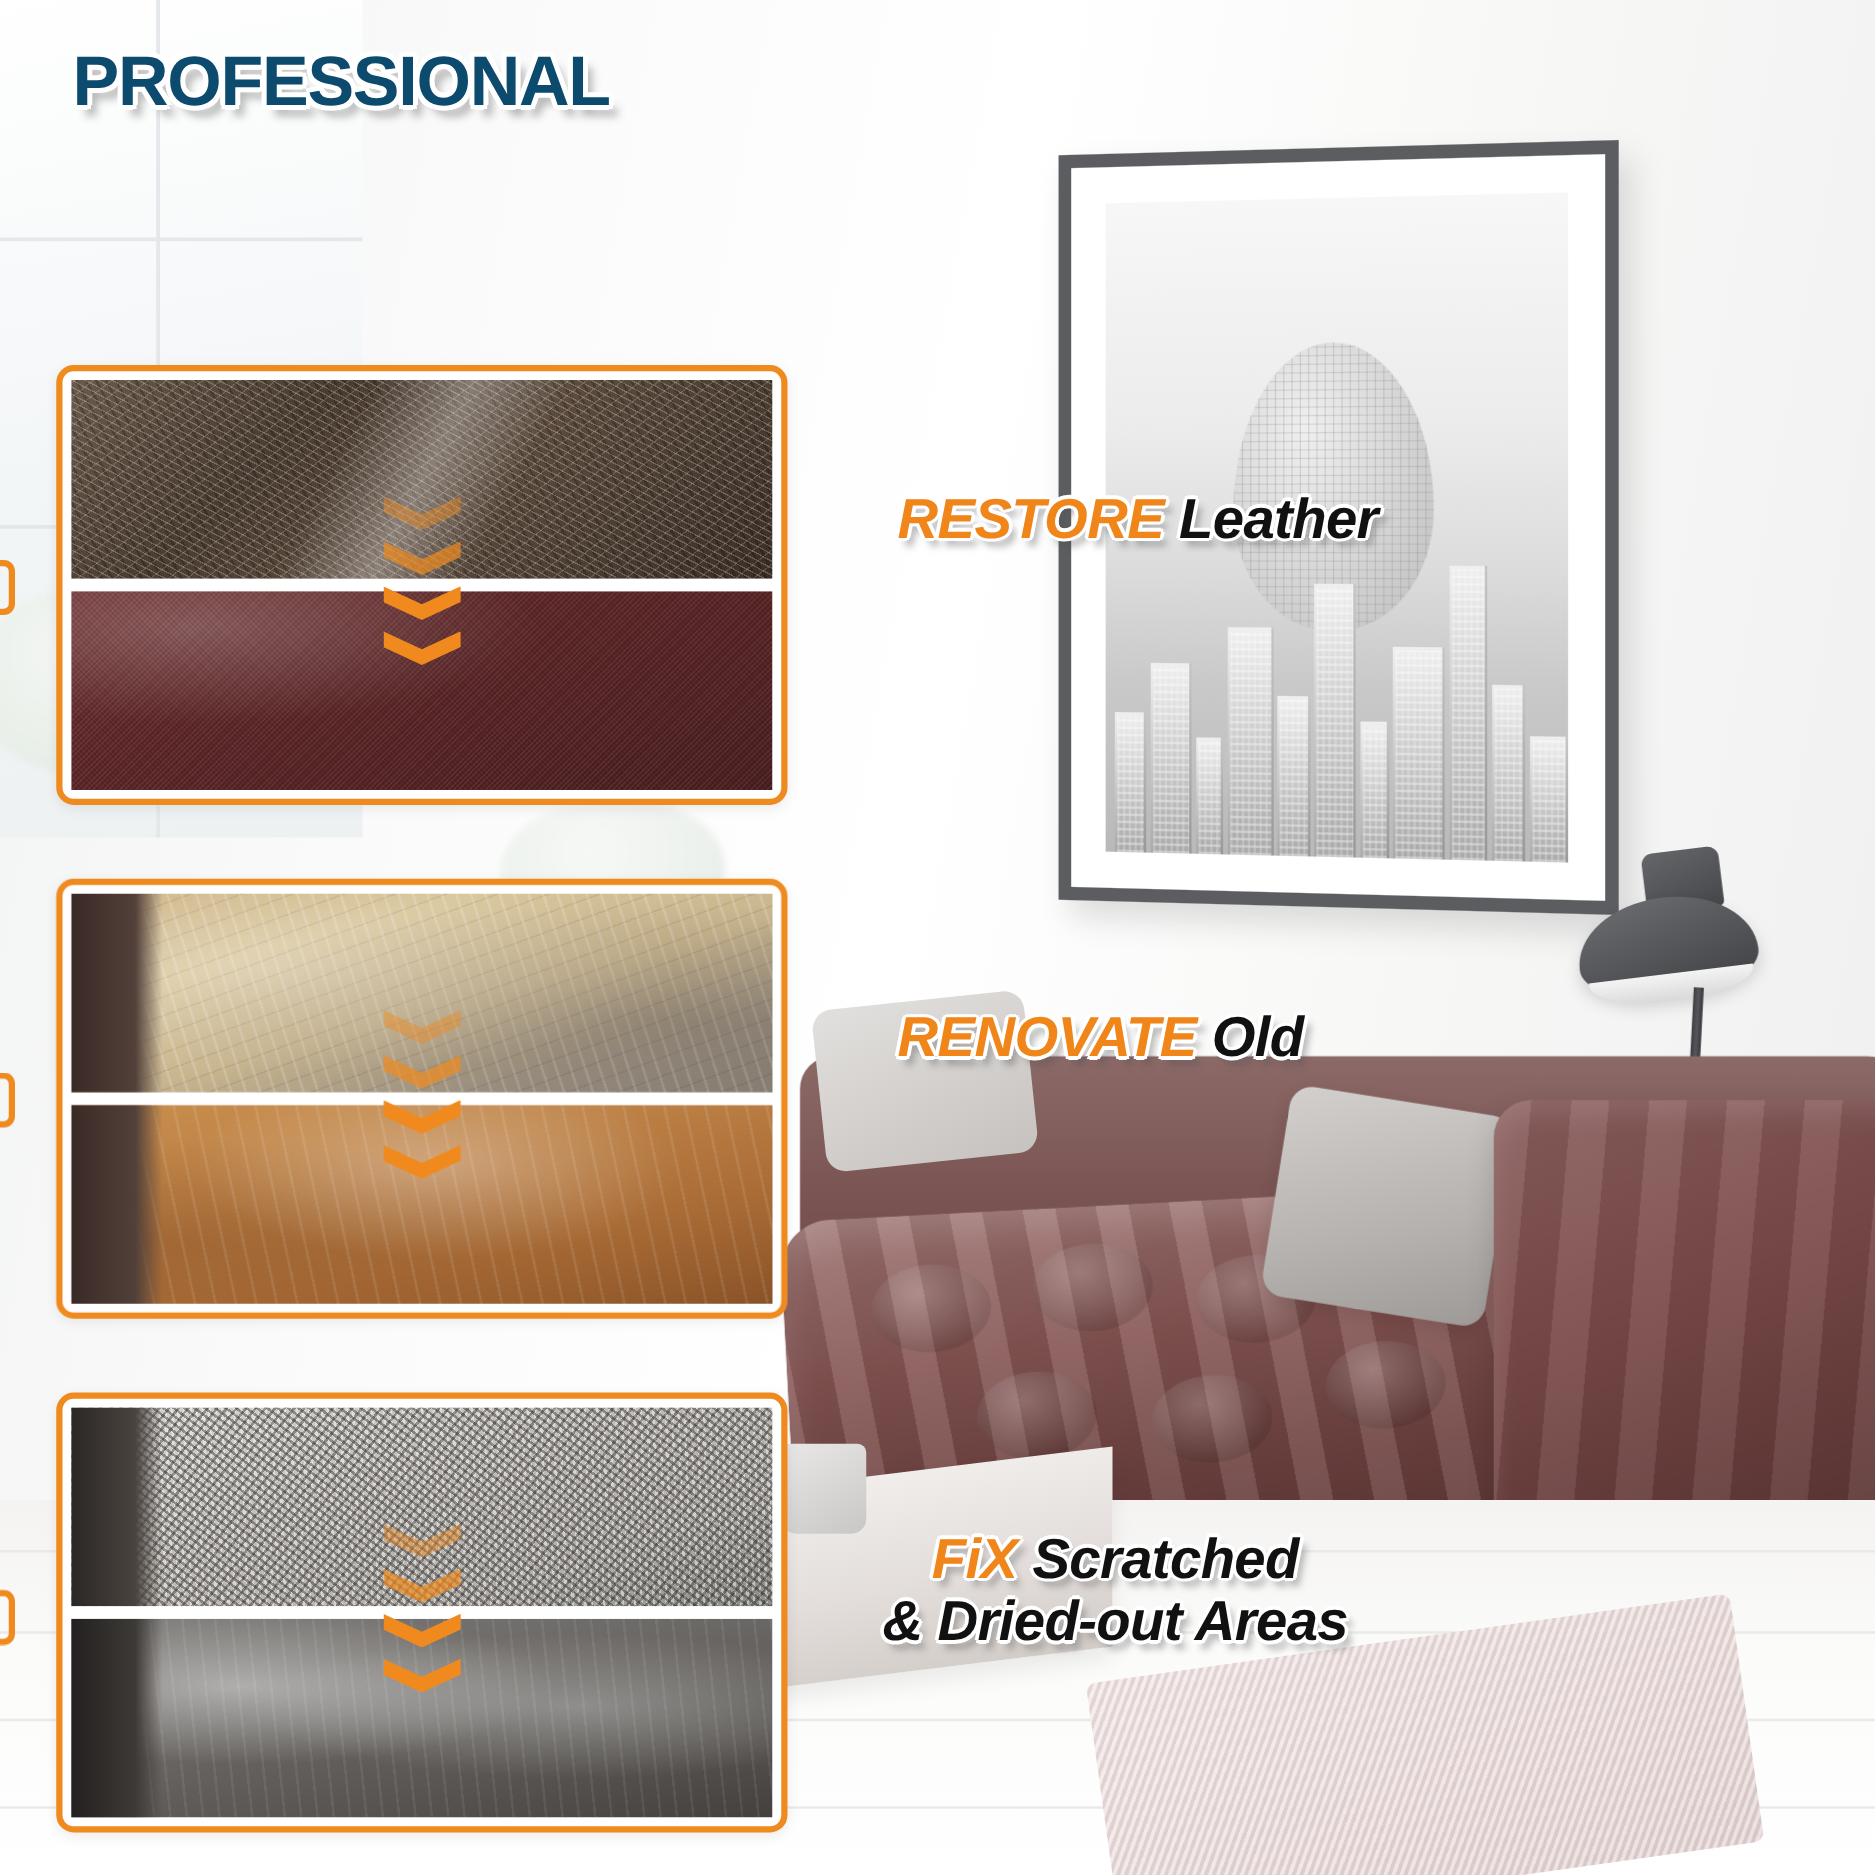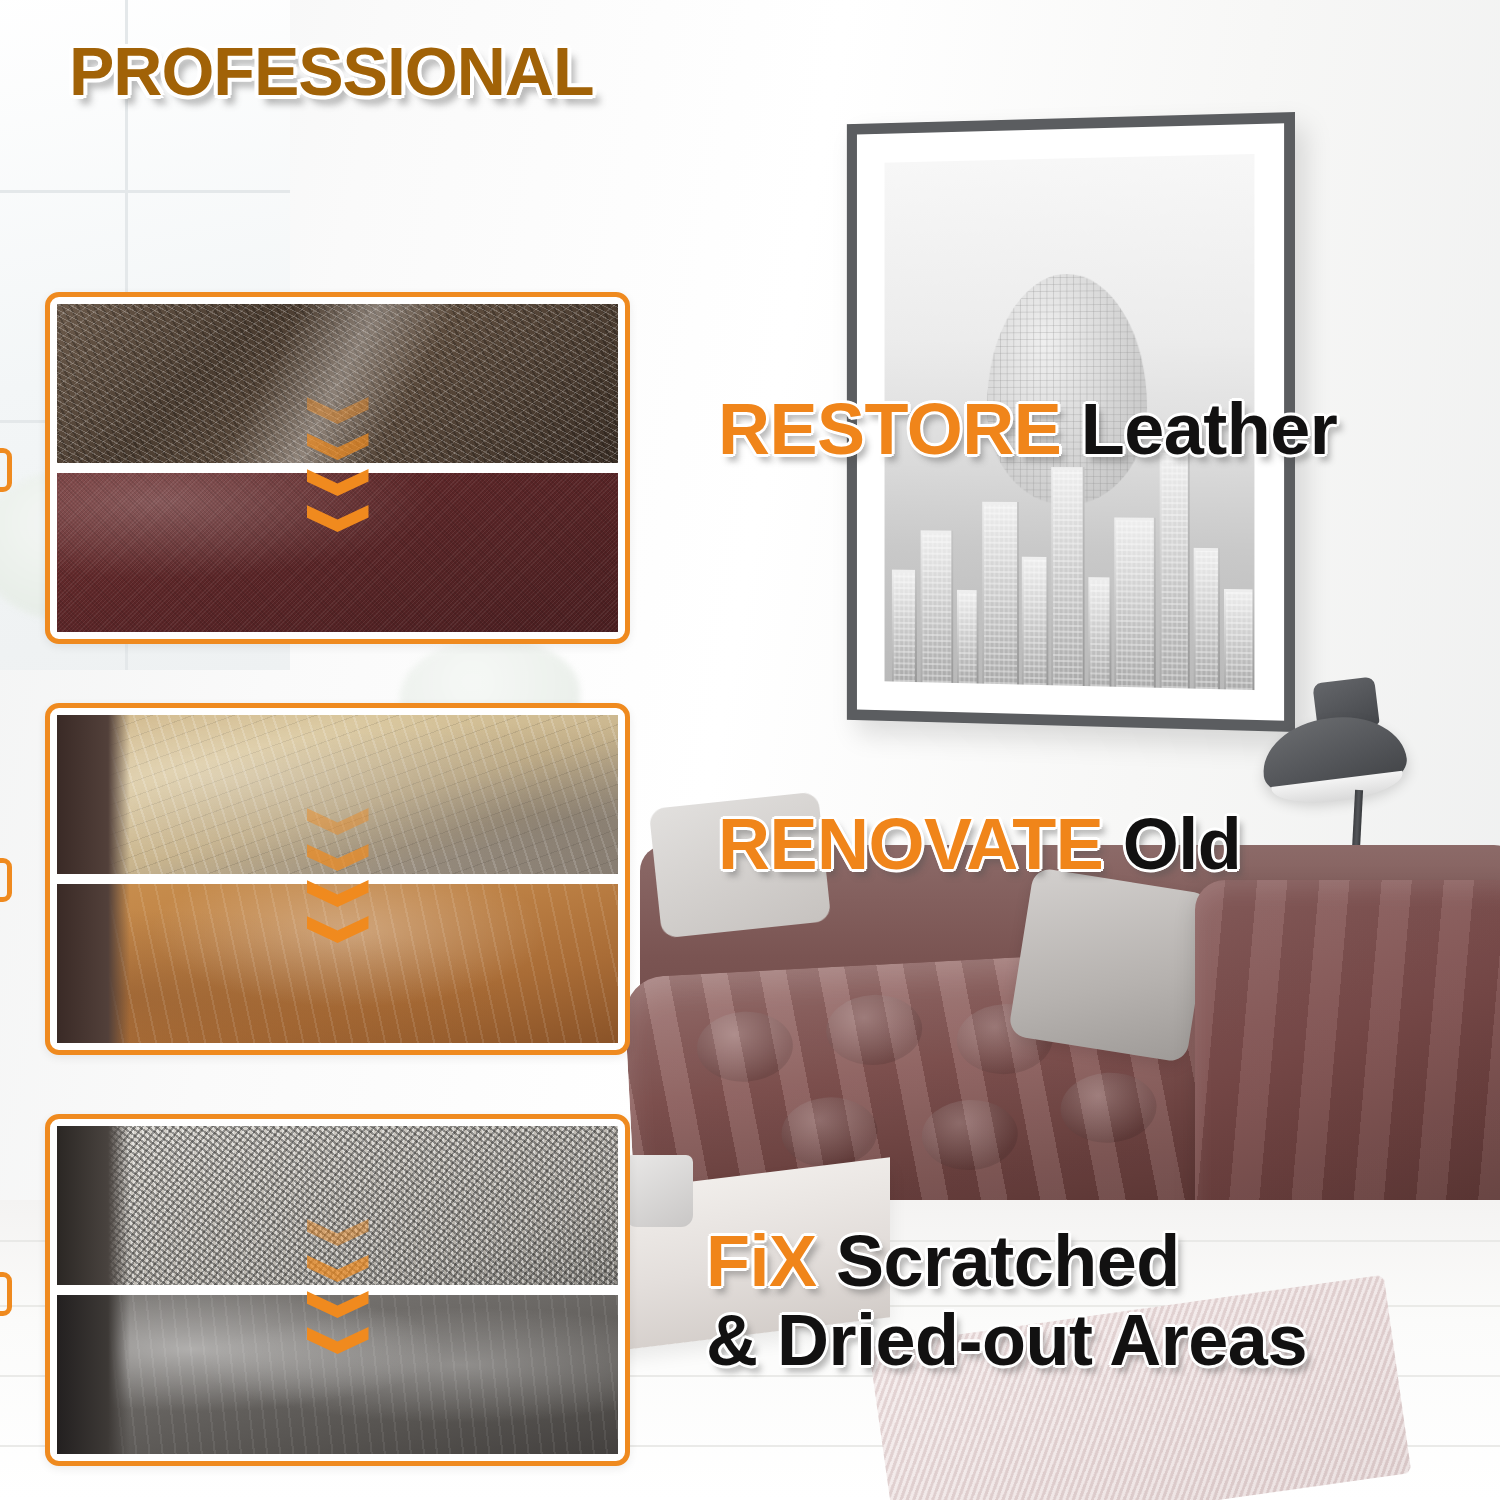--- a/index.html
+++ b/index.html
@@ -162,29 +162,28 @@
   
   .edge-tab {
     position:absolute; left:-16px; width:28px; height:44px;
     border:5px solid #ef8a1f; border-radius:9px; background:transparent;
   }
 
   
   .headline {
     position:absolute; left:58px; top:38px; width:1180px;
     font-weight:700; font-style:normal;
-    font-size:68px; line-height:.98;
+    font-size:56px; line-height:.98;
     letter-spacing:-1px;
-    color:#a16207;
+    color:#0c4a6e;
     transform:scaleX(1.0);
     text-shadow:
       -3px -3px 0 #fff,  3px -3px 0 #fff, -3px 3px 0 #fff,  3px 3px 0 #fff,
       -4px 0 0 #fff, 4px 0 0 #fff, 0 -4px 0 #fff, 0 4px 0 #fff,
       7px 9px 7px rgba(90,90,90,.45);
-    margin-left: 11px;
   }
   .headline .l2 { display:block; margin-top:6px; }
 
   
   .panel {
     position:absolute; left:45px; width:585px; height:352px;
     border:5px solid #ef8a1f; border-radius:14px;
     background:#fff; padding:7px;
     box-shadow:0 3px 10px rgba(0,0,0,.07);
   }
@@ -265,35 +264,35 @@
   }
   .chev {
     position:absolute; left:0; width:62px; height:30px;
     background:#f08a1e;
     clip-path:polygon(0 0, 50% 48%, 100% 0, 100% 42%, 50% 90%, 0 42%);
   }
 
   
   .feature {
     position:absolute;
-    font-weight:700;
-    font-size:72px; line-height:1.10;
+    font-style:italic; font-weight:700;
+    font-size:45px; line-height:1.10;
     letter-spacing:-.5px;
     color:#121111;
     text-shadow:
       -2px -2px 0 #fff, 2px -2px 0 #fff, -2px 2px 0 #fff, 2px 2px 0 #fff,
       -3px 0 0 #fff, 3px 0 0 #fff, 0 -3px 0 #fff, 0 3px 0 #fff,
       5px 7px 6px rgba(80,80,80,.42);
   }
   .feature .kw { color:#f0851a; }
   .feature .ln { display:block; }
 
   #feature-1 { left:718px; top:390px; }
   #feature-2 { left:718px; top:805px; }
-  #feature-3 { left:706px; top:1222px; }
+  #feature-3 { left:706px; top:1222px;text-align:center; }
 </style>
 </head>
 <body>
 
 <div id="scene">
   <div class="wall"></div>
 
   <div class="window-left">
     <div class="pane-line" style="left:0;top:200px;width:300px;height:3px;"></div>
     <div class="pane-line" style="left:0;top:430px;width:300px;height:3px;"></div>

